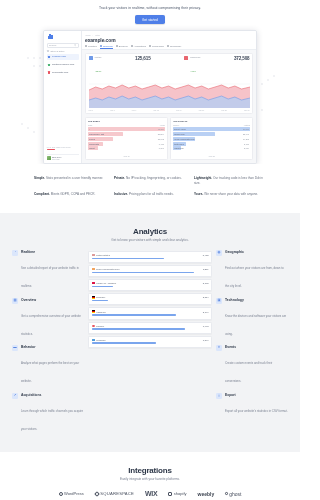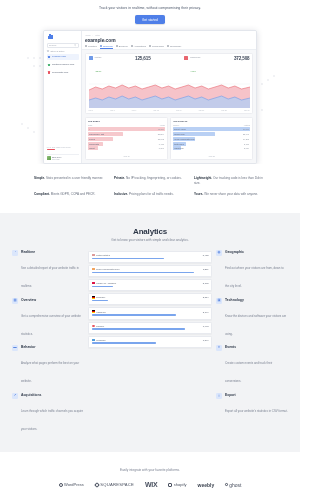--- a/index.html
+++ b/index.html
@@ -557,20 +557,21 @@
         </div>
         <div class="an-item">
           <span class="an-ic">⤓</span>
           <span><span class="an-name" style="display:block">Export</span><span class="an-desc">Export all your website's statistics in CSV format.</span></span>
         </div>
       </div>
     </div>
   </section>
 
   <section class="integ">
+    <h2 class="sec-title">Integrations</h2>
     <p class="sec-sub">Easily integrate with your favorite platforms.</p>
     <div class="logos">
       <span class="logo">
           <span class="gl"></span>
           <span>WordPress</span>
         </span>
       <span class="logo sq">
           <span class="gl" style="border-radius:1px;transform:rotate(45deg)"></span>
           <span>SQUARESPACE</span>
         </span>

